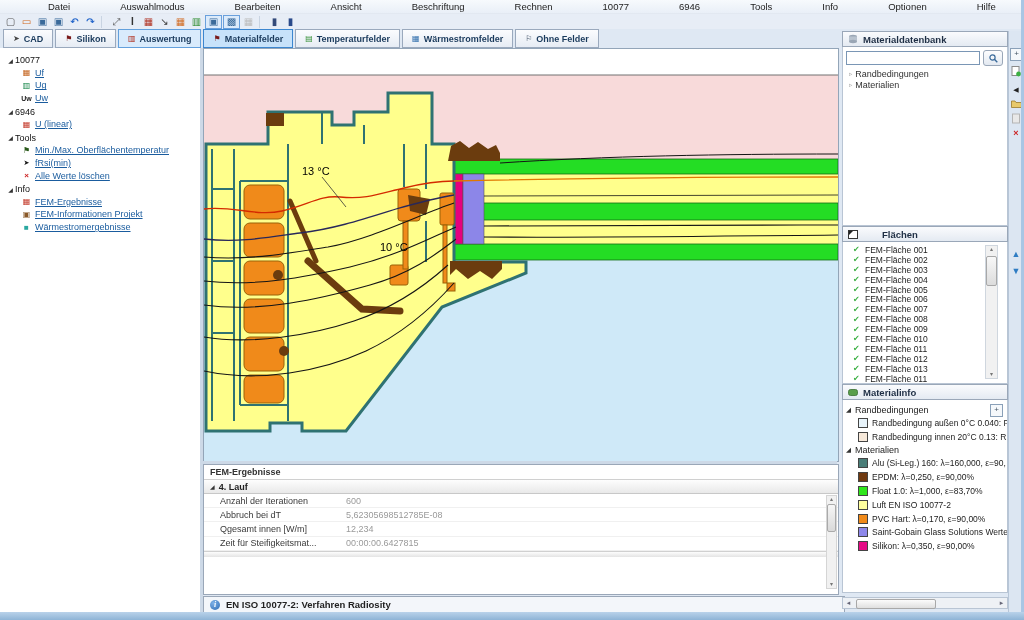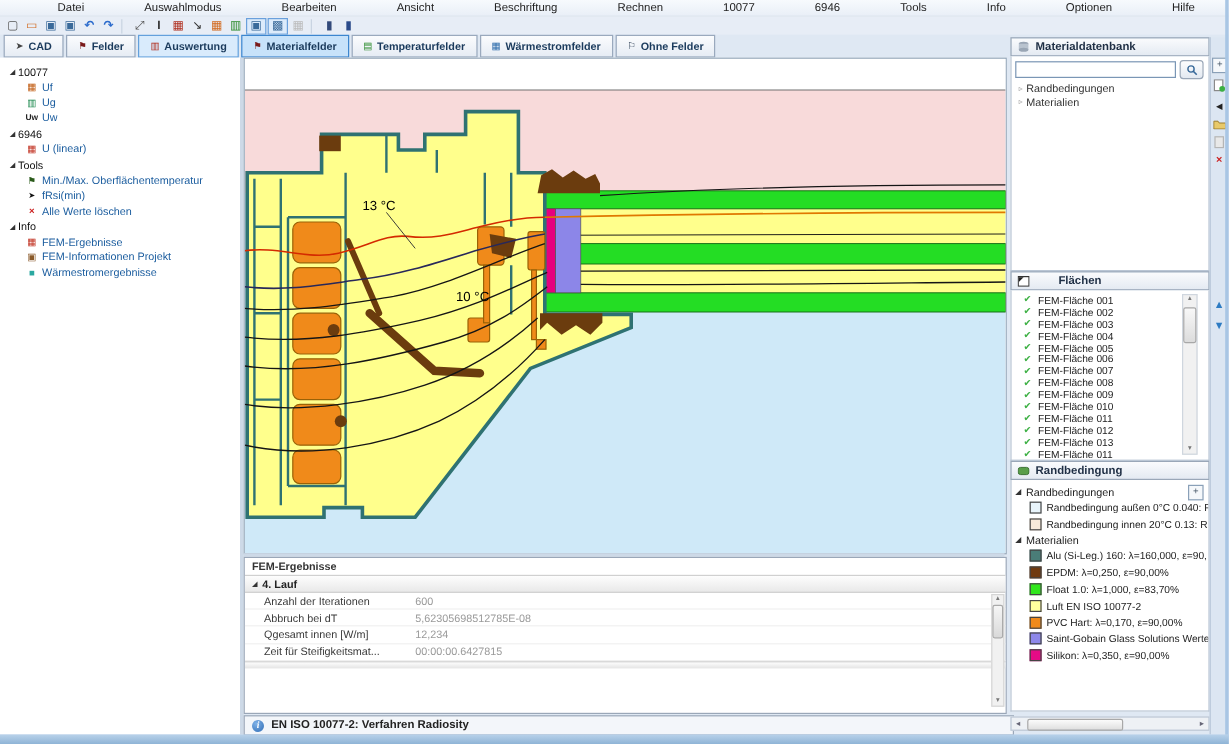--- a/index.html
+++ b/index.html
@@ -32,21 +32,21 @@
   .ti-cad{color:#444}.ti-proj{color:#7a1a1a}.ti-ausw{color:#b03020}.ti-mat{color:#7a1a1a}
   .ti-temp{color:#2a8a2a}.ti-warm{color:#2a6aaa}.ti-ohne{color:#33455a}
   
   .leftpanel{position:absolute;top:48px;left:0;width:200px;height:564px;background:#fff;overflow:hidden;}
   .vsplit{position:absolute;top:48px;left:200px;width:3px;height:564px;background:#cdd9e7;cursor:col-resize;}
   .trow{height:12.6px;display:flex;align-items:center;font-size:9px;white-space:nowrap;}
   .trow.grp{margin-top:1px;font-weight:normal;color:#111;}
   .texp{width:9px;margin-left:6px;font-size:6px;color:#333;text-align:center;}
   .ticn{width:11px;margin-left:21px;margin-right:3px;font-size:8px;text-align:center;flex:none;}
   .ticn.uw{font-size:7px;font-weight:bold;color:#222;}
-  .tlink{color:#1a5c9e;cursor:pointer;overflow:hidden;}
+  .tlink{color:#1a5c9e;text-decoration:underline;cursor:pointer;overflow:hidden;}
   .i-orange{color:#c05a10}.i-green{color:#1f8a50}.i-red{color:#c03020}.i-flag{color:#2a5a1a;font-size:8px}
   .i-black{color:#111;font-size:7px}.i-x{color:#cc2222;font-weight:bold}.i-brown{color:#8a5a2a}.i-teal{color:#2aa8a0}
   
   .canvas{position:absolute;top:48px;left:203px;border:1px solid #93a5b8;background:#fff;}
   
   .fem{position:absolute;top:464px;left:203px;width:634px;height:129px;background:#fff;
        border:1px solid #9aa7b8;font-size:9px;overflow:hidden;}
   .femtitle{padding:2px 6px;font-weight:bold;color:#333;font-size:9px;}
   .femgrp{height:13px;display:flex;align-items:center;gap:4px;background:linear-gradient(#fdfdfd,#e9e9e9);
           border-top:1px solid #d0d0d0;border-bottom:1px solid #c8c8c8;font-weight:bold;color:#222;padding-left:6px;}
@@ -138,21 +138,21 @@
   <span class="tbi c-navy">▮</span>
 </div>
 
 <div class="tabbar">
   <div class="tab">
     <span class="tabicon ti-cad">➤</span>
     <span>CAD</span>
     </div>
   <div class="tab">
     <span class="tabicon ti-proj">⚑</span>
-    <span>Felder</span>
+    <span>Silikon</span>
     </div>
   <div class="tab hl">
     <span class="tabicon ti-ausw">▥</span>
     <span>Auswertung</span>
     </div>
   <div class="tab active">
     <span class="tabicon ti-mat">⚑</span>
     <span>Materialfelder</span>
     </div>
   <div class="tab">
@@ -440,21 +440,21 @@
     <span class="sArr">▴</span>
     <div class="flthumb"></div>
     <span class="sArr" style="position:absolute;bottom:0;left:0;right:0">▾</span>
   </div>
 </div>
 
 <div class="phdr" style="top:384px;">
   <svg width="10" height="10">
     <rect x="0.5" y="2.5" width="9" height="6" rx="2" fill="#5a9e4a" stroke="#3a7032" stroke-width="0.8"></rect>
     </svg>
-  <span>Randbedingung</span>
+  <span>Materialinfo</span>
 </div>
 <div class="pbody" style="top:400px;height:193px;">
   <div class="expbtn" style="right:4px;top:4px;">+</div>
   <div style="padding-top:3px;">
     <div class="migrp">
       <span class="mexp" style="color:#333">◢</span>
       <span>Randbedingungen</span>
       </div>
     <div class="mirow">
       <span class="swatch" style="background-color: rgb(232, 244, 251);"></span>

